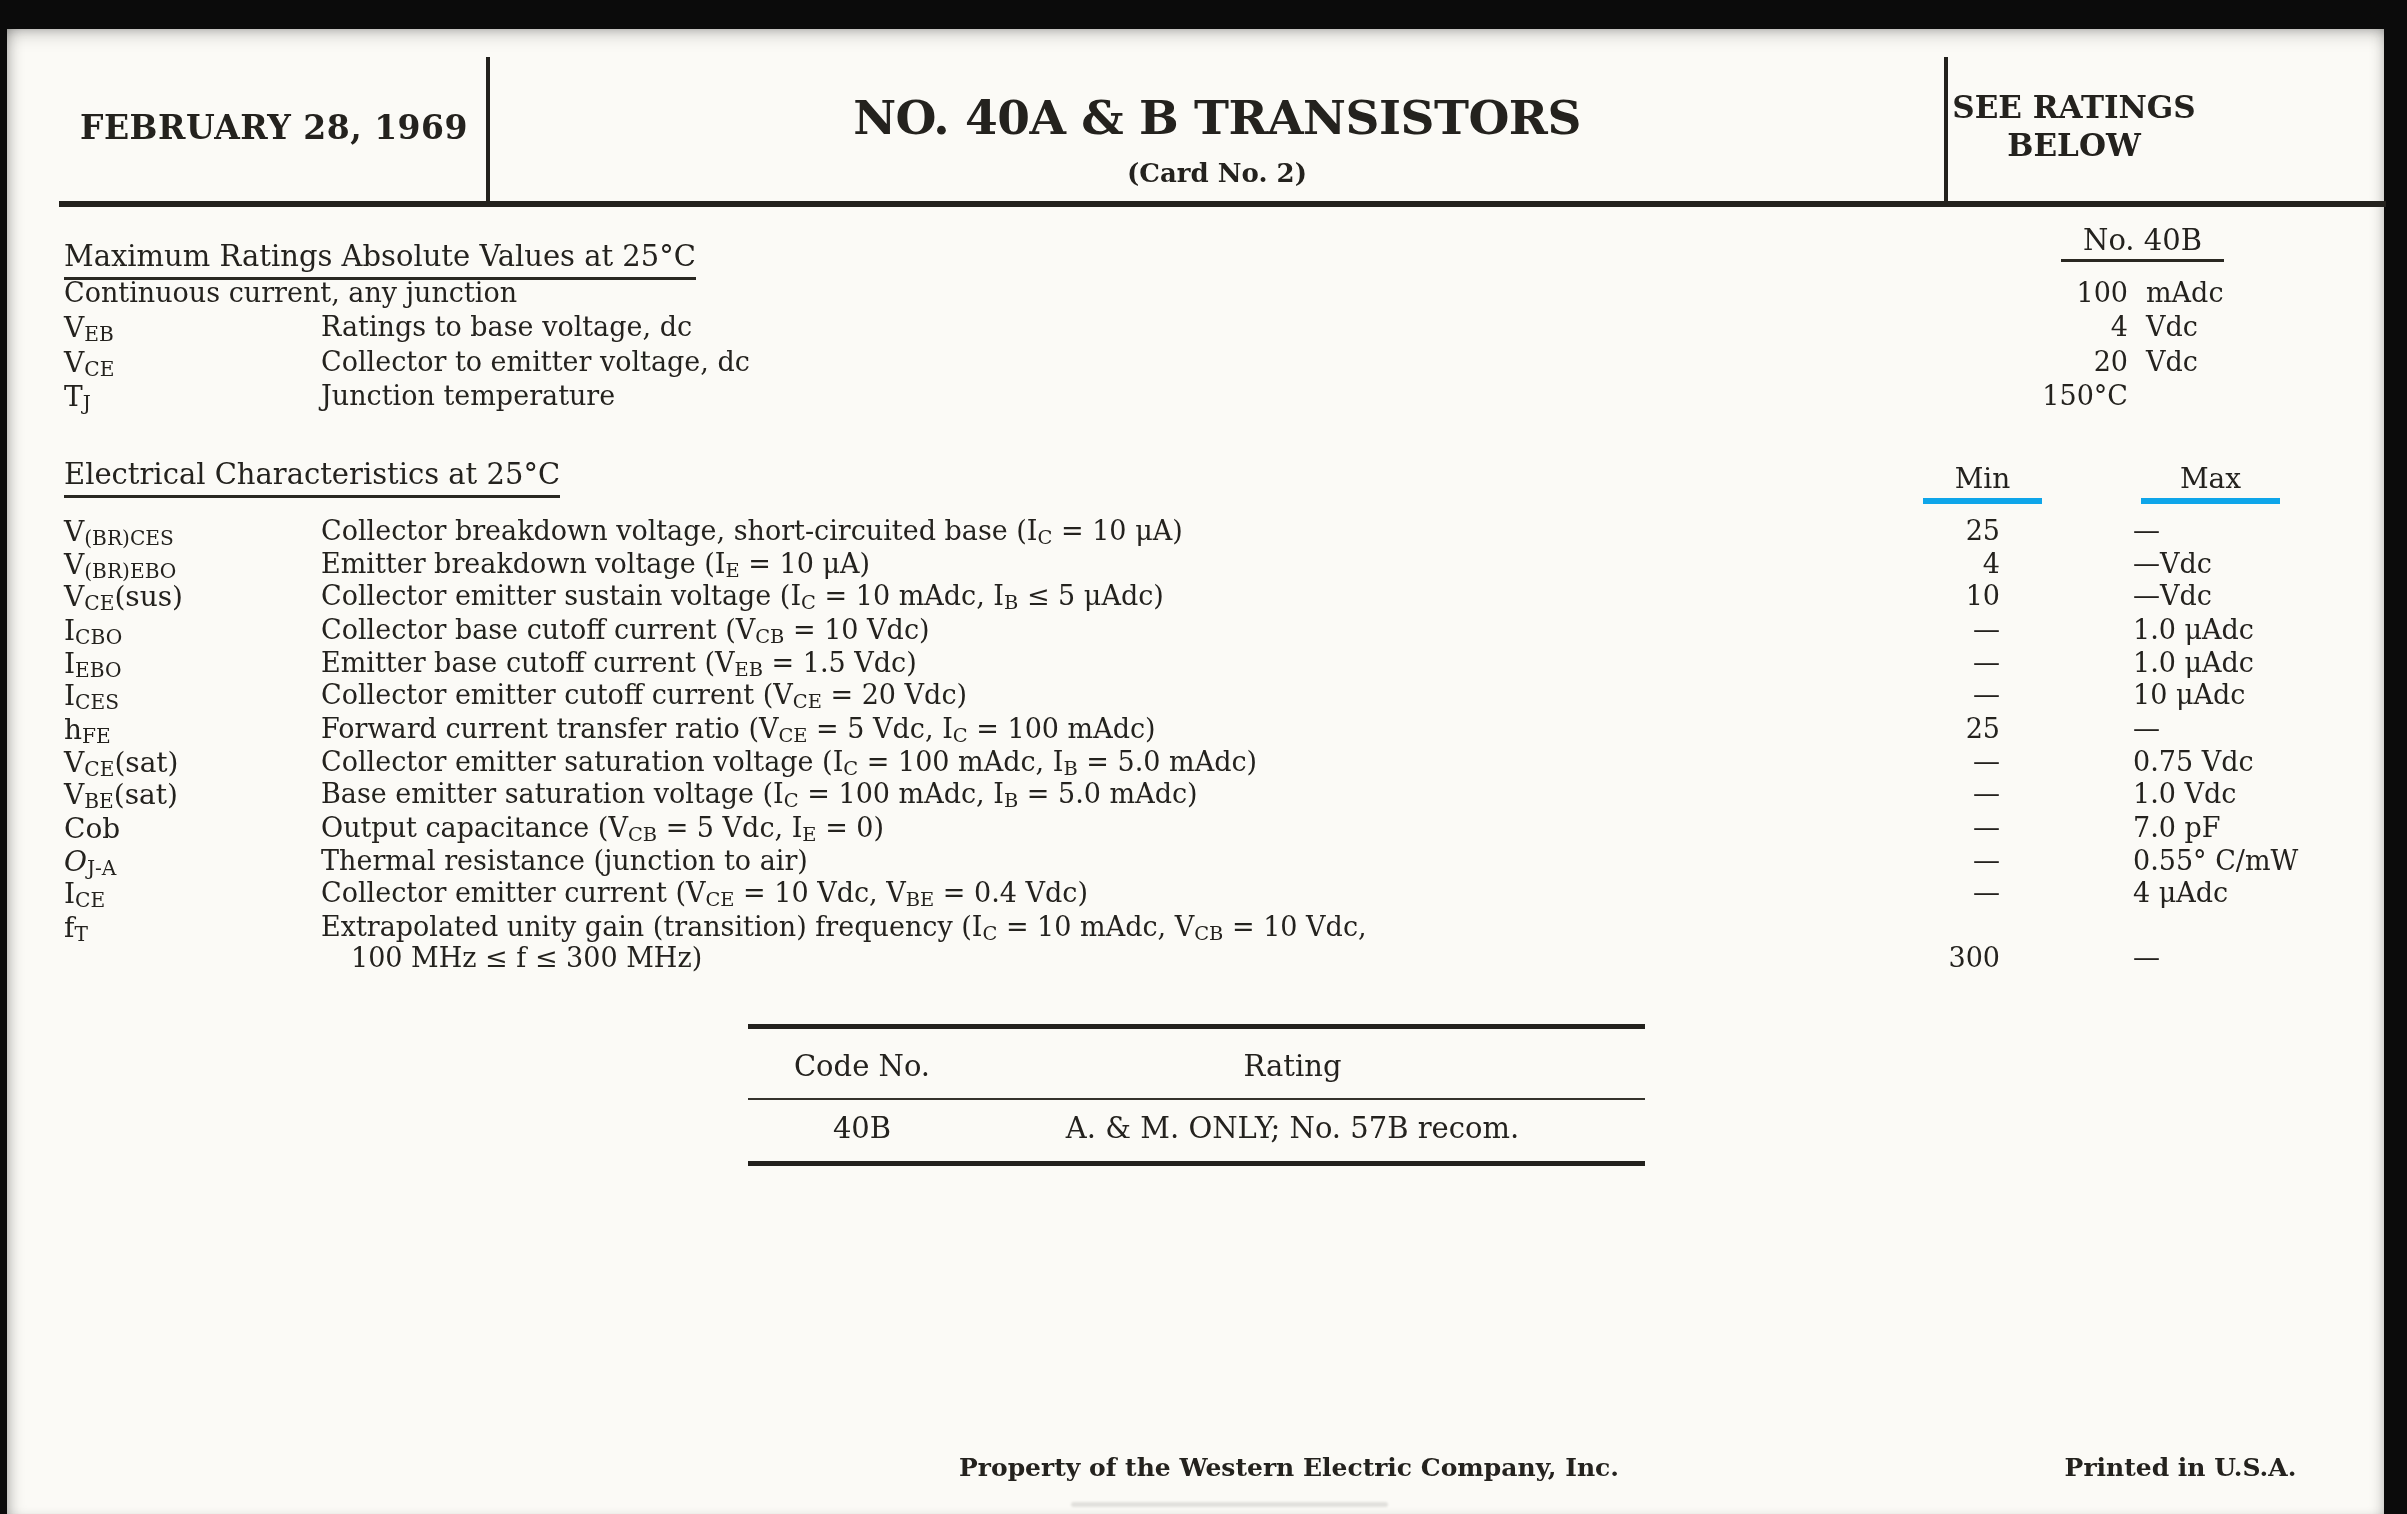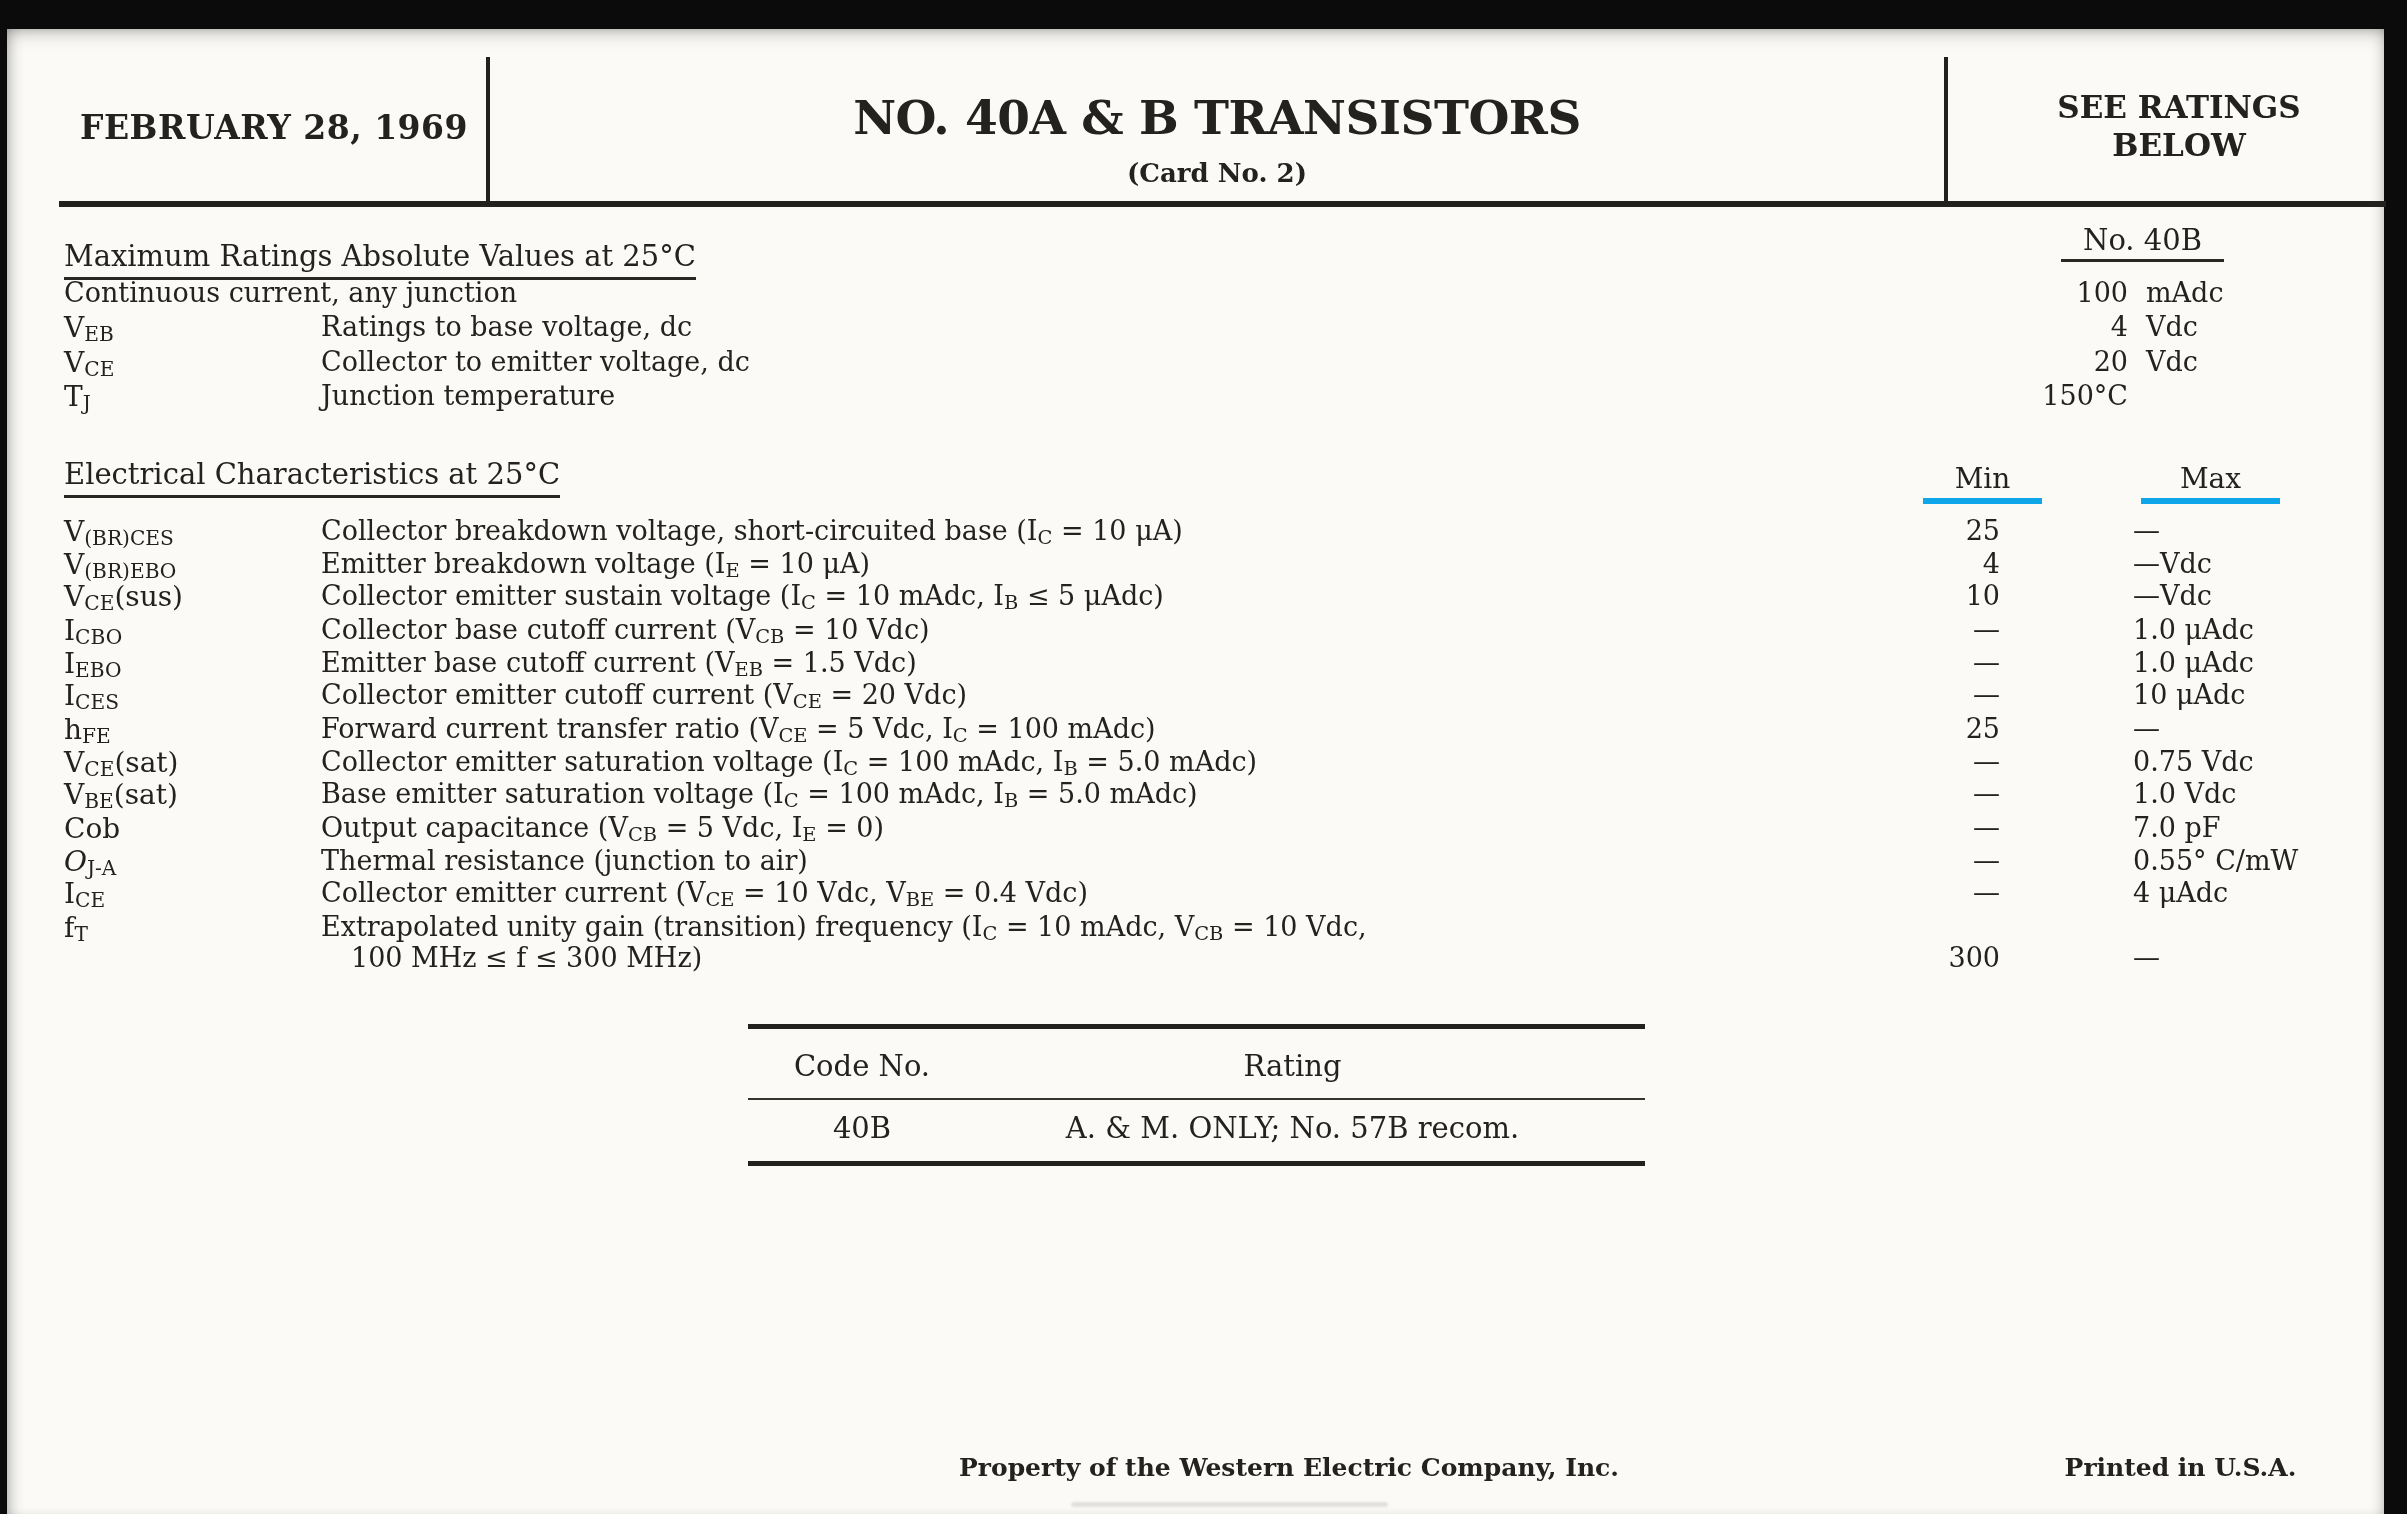--- a/index.html
+++ b/index.html
@@ -19,21 +19,21 @@
   .center{text-align:center;}
   sub{font-size:.72em;vertical-align:-0.2em;line-height:0;}
   i{font-style:italic;}
 
   
   .date{left:54px;top:79px;width:426px;font-size:33px;font-weight:bold;letter-spacing:0.5px;}
   .vrule{width:4px;background:#23211d;top:28px;height:145px;}
   .title-wrap{left:483px;top:0;width:1454px;}
   .title{position:absolute;left:0;top:61px;width:100%;font-size:47px;font-weight:bold;letter-spacing:-0.5px;text-align:center;}
   .subtitle{position:absolute;left:0;top:129px;width:100%;font-size:26px;font-weight:bold;text-align:center;}
-  .note{left:1954px;top:59px;width:436px;font-size:31px;font-weight:bold;line-height:38px;}
+  .note{left:1849px;top:59px;width:436px;font-size:31px;font-weight:bold;line-height:38px;}
   .hrule{left:52px;top:172px;width:2327px;height:6px;background:#23211d;}
 
   
   .sect-heading{font-size:29px;border-bottom:3px solid #2a2822;padding-bottom:4px;display:inline-block;}
   .col40b{left:2054px;top:194px;width:163px;font-size:29px;text-align:center;border-bottom:3px solid #2a2822;padding-bottom:2px;}
 
   
   .row{position:absolute;left:57px;width:2297px;height:34px;font-size:27px;white-space:nowrap;}
   .row .sym{position:absolute;left:0;top:0;font-size:28px;}
   .row .desc{position:absolute;left:257px;top:0;}

